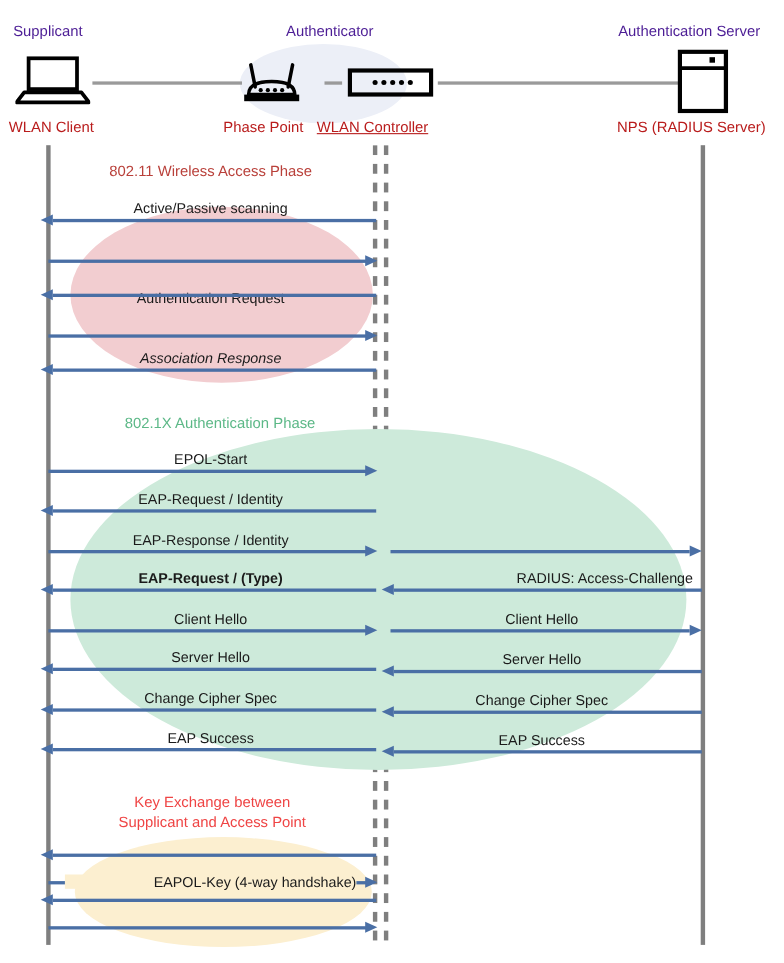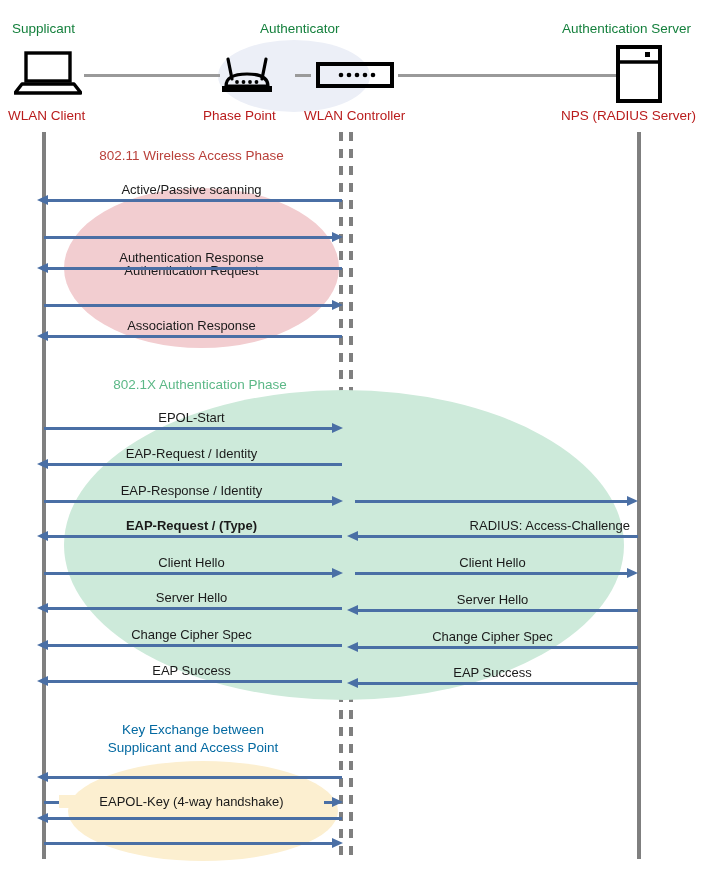--- a/index.html
+++ b/index.html
@@ -16,21 +16,21 @@
     width: 713px;
     height: 875px;
     background: #ffffff;
     overflow: hidden;
   }
 
   
   .node-title {
     position: absolute;
     font-size: 13.5px;
-    color: #15803d;
+    color: #4c1d95;
     white-space: nowrap;
     line-height: 1;
     text-align: center;
   }
   .node-sub {
     position: absolute;
     font-size: 13.5px;
     color: #b91c1c;
     white-space: nowrap;
     line-height: 1;
@@ -162,48 +162,47 @@
   <div style="position:absolute; left:616px; top:45px;">
     <svg class="icon" width="46" height="58" viewBox="0 0 46 58" aria-hidden="true">
       <rect x="2" y="2" width="42" height="54" fill="none" stroke="#000" stroke-width="4"></rect>
       <line x1="2" y1="17" x2="44" y2="17" stroke="#000" stroke-width="3.4"></line>
       <rect x="29" y="7" width="5" height="5" fill="#000"></rect>
     </svg>
   </div>
 
   <div class="node-sub" style="left:8px;   top:109px;">WLAN Client</div>
   <div class="node-sub" style="left:203px; top:109px;">Phase Point</div>
-  <div class="node-sub" style="left:304px; top:109px;">WLAN Controller</div>
+  <div class="node-sub" style="left:288px; top:109px;text-decoration:underline;">WLAN Controller</div>
   <div class="node-sub" style="left:561px; top:109px;">NPS (RADIUS Server)</div>
 
   <div class="lifeline-solid" style="left:42px;  top:132px; height:727px;"></div>
   <div class="lifeline-dashed" style="left:339px; top:132px; height:727px;"></div>
   <div class="lifeline-dashed" style="left:349px; top:132px; height:727px;"></div>
   <div class="lifeline-solid" style="left:637px; top:132px; height:727px;"></div>
 
   <div class="blob" style="left:64px; top:188px; width:275px; height:160px; background:#f2cdd0;"></div>
 
   <div class="phase-title" style="left:59px; top:147px; width:265px; color:#b9403a;">802.11 Wireless Access Phase</div>
 
   <div class="msg-label" style="left:59px; top:183px; width:265px;">Active/Passive scanning</div>
   <div class="msg" style="left:48px; top:199px; width:294px;"></div>
   <div class="arrowhead left" style="left:37px; top:195px;"></div>
 
   <div class="msg-label" style="left:59px; top:220px; width:265px;margin-top:44px;">Authentication Request</div>
   <div class="msg" style="left:44px; top:236px; width:289px;"></div>
   <div class="arrowhead right" style="left:332px; top:232px;"></div>
 
-  <div class="msg-label" style="left:59px; top:251px; width:265px;">Authentication Response</div>
   <div class="msg" style="left:48px; top:267px; width:294px;"></div>
   <div class="arrowhead left" style="left:37px; top:263px;"></div>
 
   <div class="msg" style="left:44px; top:304px; width:289px;"></div>
   <div class="arrowhead right" style="left:332px; top:300px;"></div>
 
-  <div class="msg-label" style="left:59px; top:319px; width:265px;">Association Response</div>
+  <div class="msg-label" style="left:59px; top:319px; width:265px;font-style:italic;">Association Response</div>
   <div class="msg" style="left:48px; top:335px; width:294px;"></div>
   <div class="arrowhead left" style="left:37px; top:331px;"></div>
 
   <div class="blob" style="left:64px; top:390px; width:560px; height:310px; background:#cdeada;"></div>
 
   <div class="phase-title" style="left:75px; top:376px; width:250px; color:#5cb887;">802.1X Authentication Phase</div>
 
   <div class="msg-label" style="left:59px; top:411px; width:265px;">EPOL-Start</div>
   <div class="msg" style="left:44px; top:427px; width:289px;"></div>
   <div class="arrowhead right" style="left:332px; top:423px;"></div>
@@ -248,30 +247,30 @@
 
   <div class="msg-label" style="left:59px; top:664px; width:265px;">EAP Success</div>
   <div class="msg" style="left:48px; top:680px; width:294px;"></div>
   <div class="arrowhead left" style="left:37px; top:676px;"></div>
   <div class="msg-label" style="left:355px; top:666px; width:275px;">EAP Success</div>
   <div class="msg" style="left:358px; top:682px; width:280px;"></div>
   <div class="arrowhead left" style="left:347px; top:678px;"></div>
 
   <div class="blob" style="left:68px; top:761px; width:270px; height:100px; background:#fcefd0;"></div>
 
-  <div class="phase-title" style="left:63px; top:721px; width:260px; color:#0369a1;">Key Exchange between
+  <div class="phase-title" style="left:63px; top:721px; width:260px; color:#ef4444;">Key Exchange between
 Supplicant and Access Point</div>
 
   <div class="msg" style="left:48px; top:776px; width:294px;"></div>
   <div class="arrowhead left" style="left:37px; top:772px;"></div>
 
   <div class="msg" style="left:44px; top:801px; width:289px;"></div>
   <div class="arrowhead right" style="left:332px; top:797px;"></div>
 
-  <div class="msg-label" style="left:59px; top:795px; width:265px; background:#fcefd0;">EAPOL-Key (4-way handshake)</div>
+  <div class="msg-label" style="left:59px; top:795px; width:265px; background:#fcefd0;text-align:right;">EAPOL-Key (4-way handshake)</div>
 
   <div class="msg" style="left:48px; top:817px; width:294px;"></div>
   <div class="arrowhead left" style="left:37px; top:813px;"></div>
 
   <div class="msg" style="left:44px; top:842px; width:289px;"></div>
   <div class="arrowhead right" style="left:332px; top:838px;"></div>
 
 </div>
 
 </body></html>

